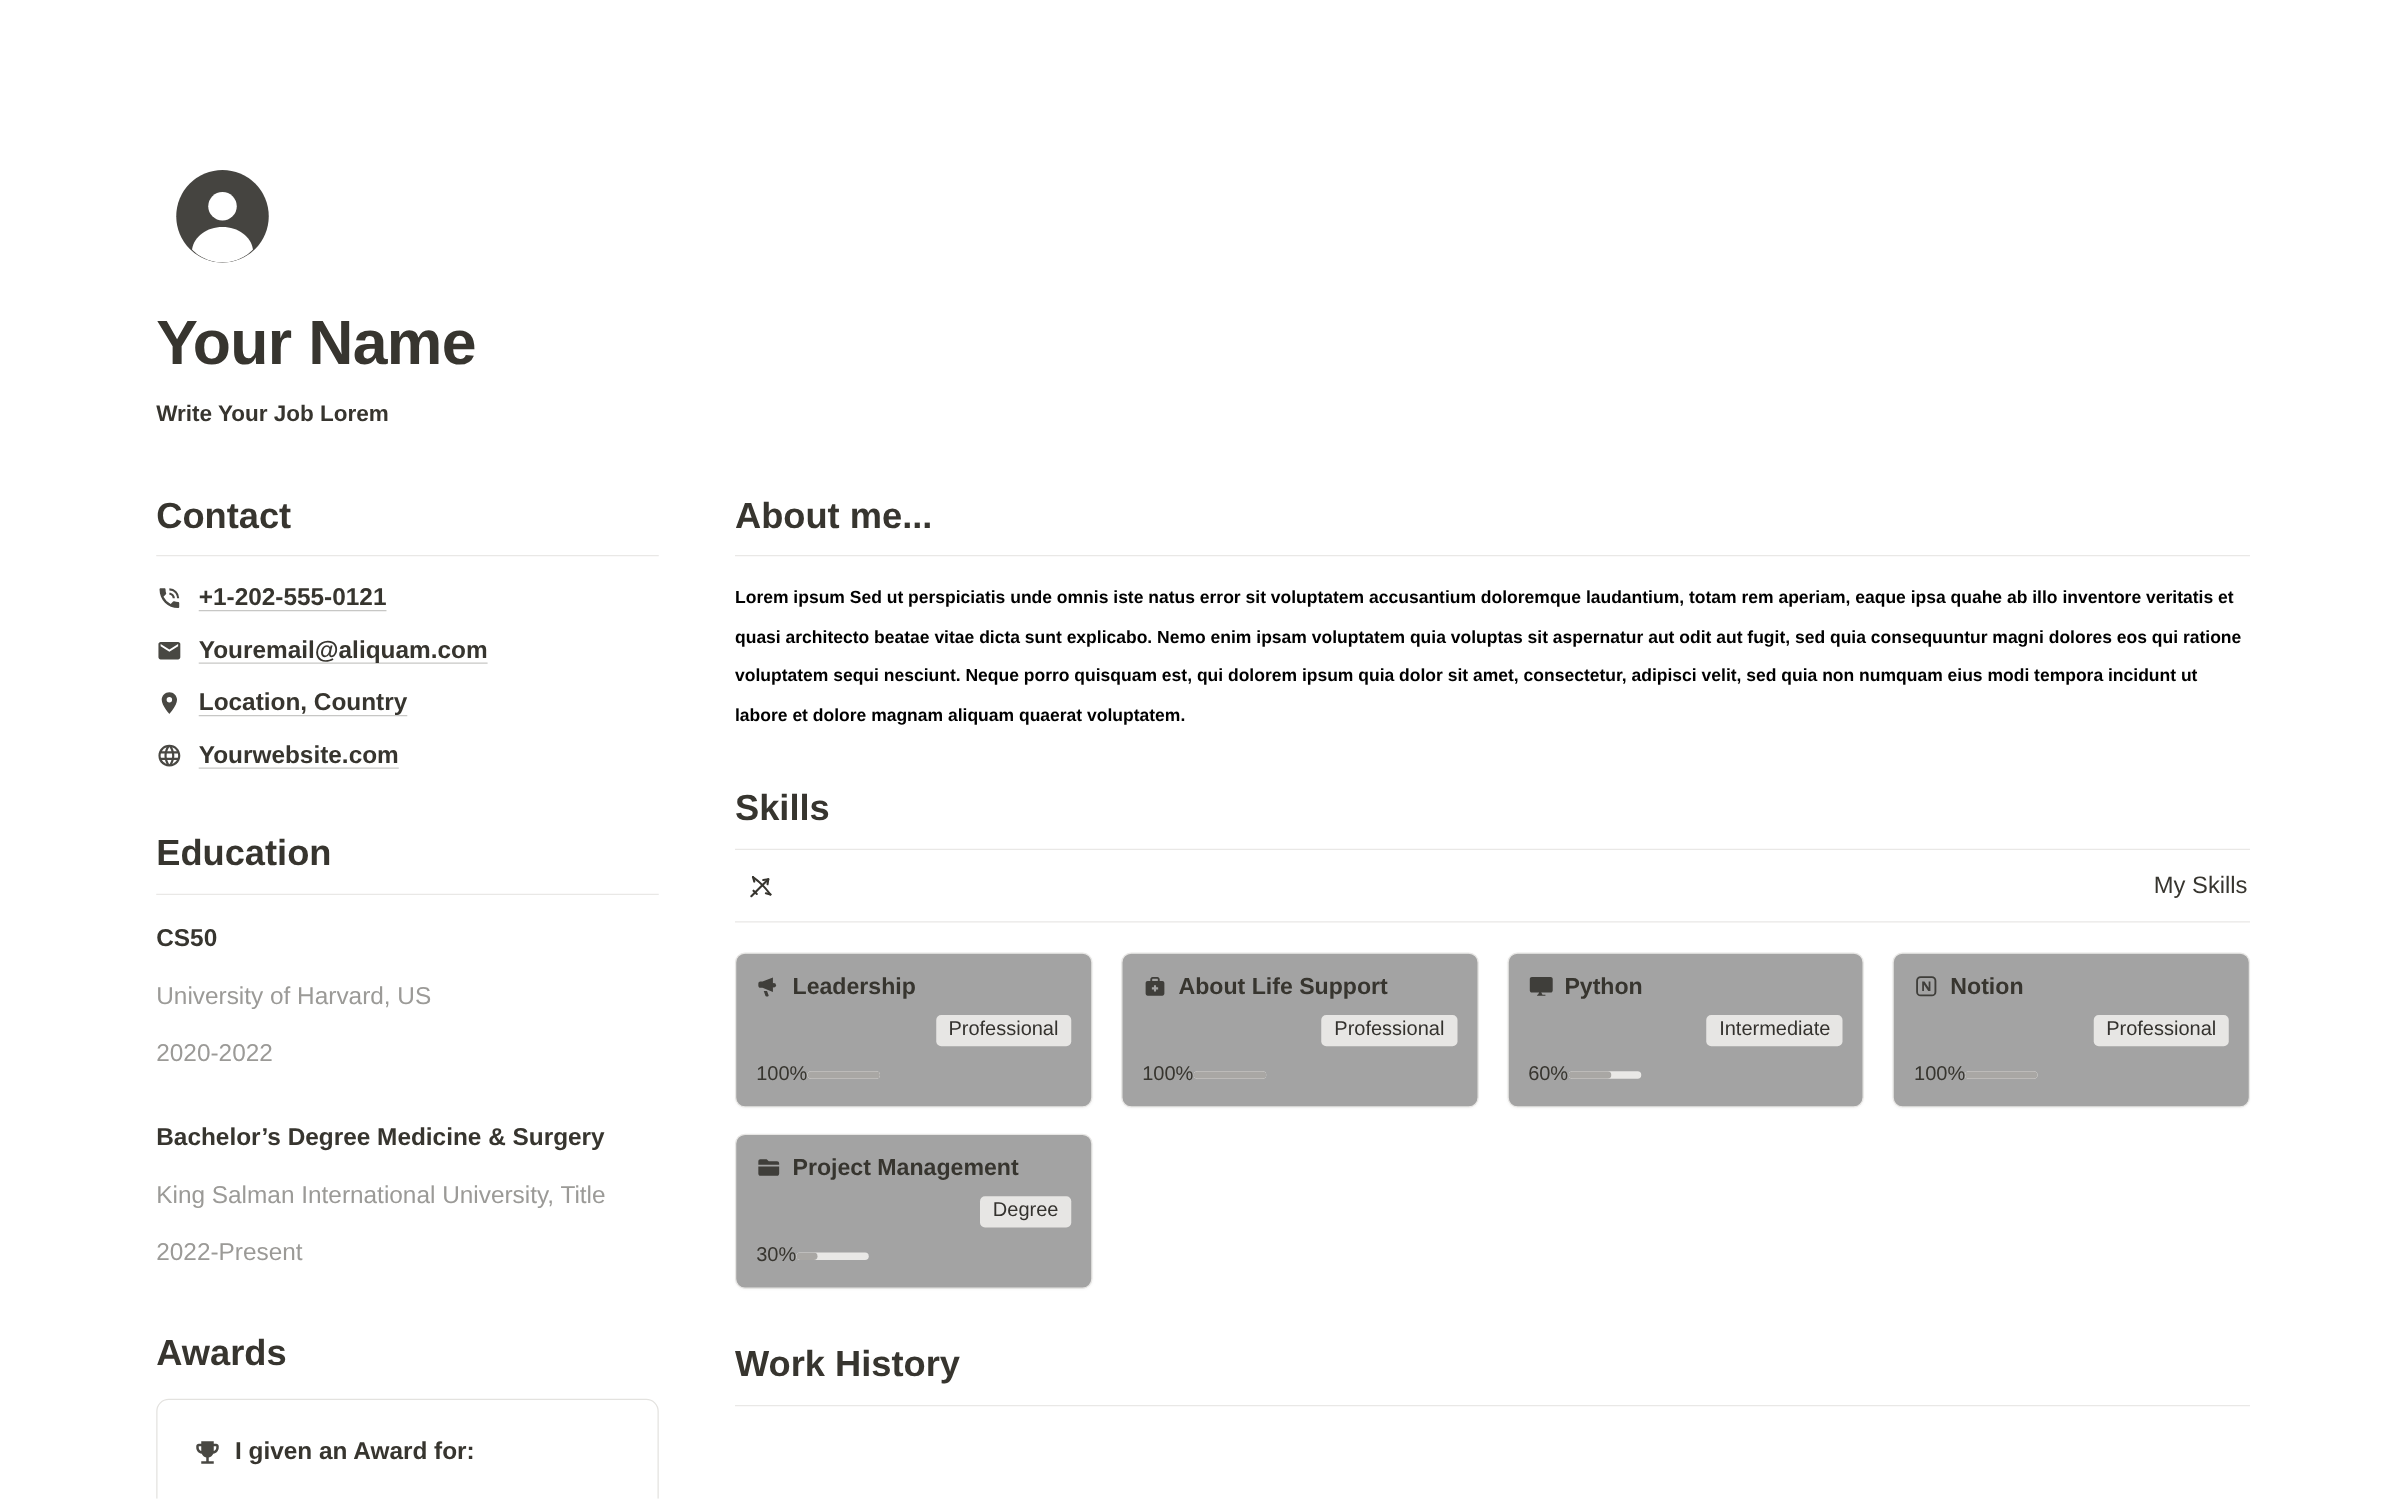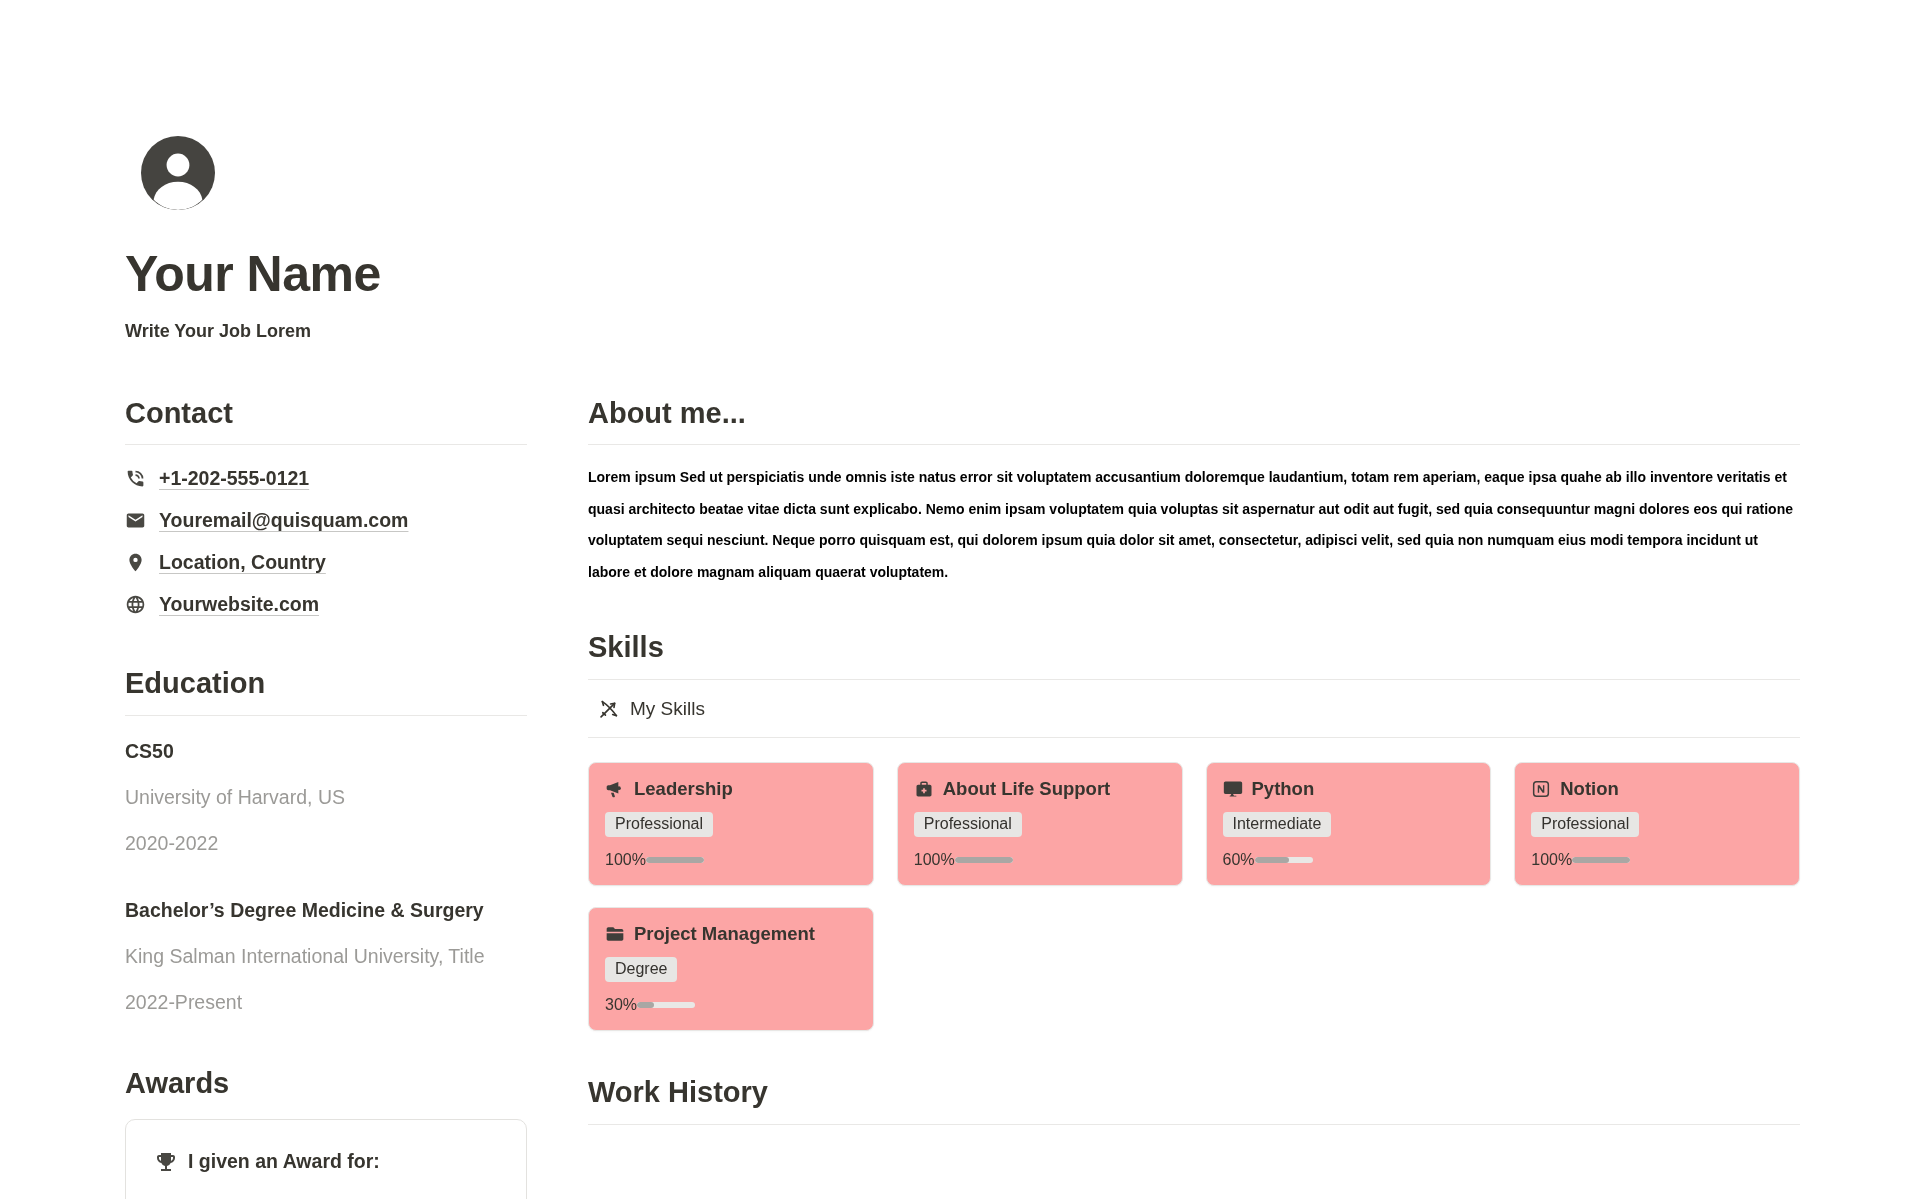--- a/index.html
+++ b/index.html
@@ -40,28 +40,28 @@
   .award-card { margin-top:18px; border:1px solid #E3E2DF; border-radius:10px; padding:30px 28px 40px 28px; background:#fff; }
   .award-row { display:flex; align-items:center; gap:10px; }
   .award-icon { width:24px; height:24px; color:#494843; flex:none; }
   .award-icon svg { width:24px; height:24px; }
   .award-label { font-size:19.5px; font-weight:700; }
 
   
   .about-body { margin-top:17px; font-size:14px; line-height:31.5px; color:#000000;font-weight:bold; }
 
   
-  .db-title-row { display:flex; align-items:center; gap:11px; padding:18px 2px 17px 10px; }
+  .db-title-row { display:flex; align-items:center; gap:11px; padding:18px 2px 17px 10px;justify-content:space-between; }
   .db-icon { width:21px; height:21px; color:#37352F; flex:none; }
   .db-icon svg { width:21px; height:21px; }
   .db-title { font-size:19px; font-weight:500; cursor:pointer; }
   .thin-divider { height:1px; background:#E9E8E6; }
 
   .cards-grid { display:grid; grid-template-columns:repeat(4,1fr); column-gap:23px; row-gap:21px; margin-top:24px; }
-  .skill-card { border:1px solid #E8E7E5; border-radius:8px; background:#fca5a5; padding:15px 16px 16px 16px; box-shadow:0 1px 2px rgba(15,15,15,0.03); cursor:pointer; }
+  .skill-card { border:1px solid #E8E7E5; border-radius:8px; background:#a3a3a3; padding:15px 16px 16px 16px; box-shadow:0 1px 2px rgba(15,15,15,0.03); cursor:pointer;text-align:right; }
   .card-title { display:flex; align-items:center; gap:9px; font-size:18.5px; font-weight:600; }
   .s-icon { width:20px; height:20px; color:#3F3E3A; flex:none; display:flex; align-items:center; }
   .s-icon svg { width:20px; height:20px; }
   .pill { display:inline-block; margin-top:12px; background:#E7E6E4; color:#34322E; font-size:16px; padding:3px 10px 4px 10px; border-radius:4px; }
   .progress-row { display:flex; align-items:center; margin-top:14px; }
   .pct { font-size:16px; color:#37352F; }
   .bar { width:58px; height:6px; border-radius:3px; background:#E9E8E6; overflow:hidden; }
   .bar-fill { height:100%; background:#A9A7A4; border-radius:3px; }
 
   .work-gap { margin-top:44px; }
@@ -95,21 +95,21 @@
                 </svg>
             </span>
             <a class="c-link">+1-202-555-0121</a>
           </div>
           <div class="c-row">
             <span class="c-icon">
               <svg viewBox="0 0 24 24" fill="currentColor">
                   <path d="M20 4H4c-1.1 0-1.99.9-1.99 2L2 18c0 1.1.9 2 2 2h16c1.1 0 2-.9 2-2V6c0-1.1-.9-2-2-2zm0 4-8 5-8-5V6l8 5 8-5v2z"></path>
                 </svg>
             </span>
-            <a class="c-link">Youremail@quisquam.com</a>
+            <a class="c-link">Youremail@aliquam.com</a>
           </div>
           <div class="c-row">
             <span class="c-icon">
               <svg viewBox="0 0 24 24" fill="currentColor">
                   <path d="M12 2C8.13 2 5 5.13 5 9c0 5.25 7 13 7 13s7-7.75 7-13c0-3.87-3.13-7-7-7zm0 9.5a2.5 2.5 0 1 1 0-5 2.5 2.5 0 0 1 0 5z"></path>
                 </svg>
             </span>
             <a class="c-link">Location, Country</a>
           </div>
           <div class="c-row">

